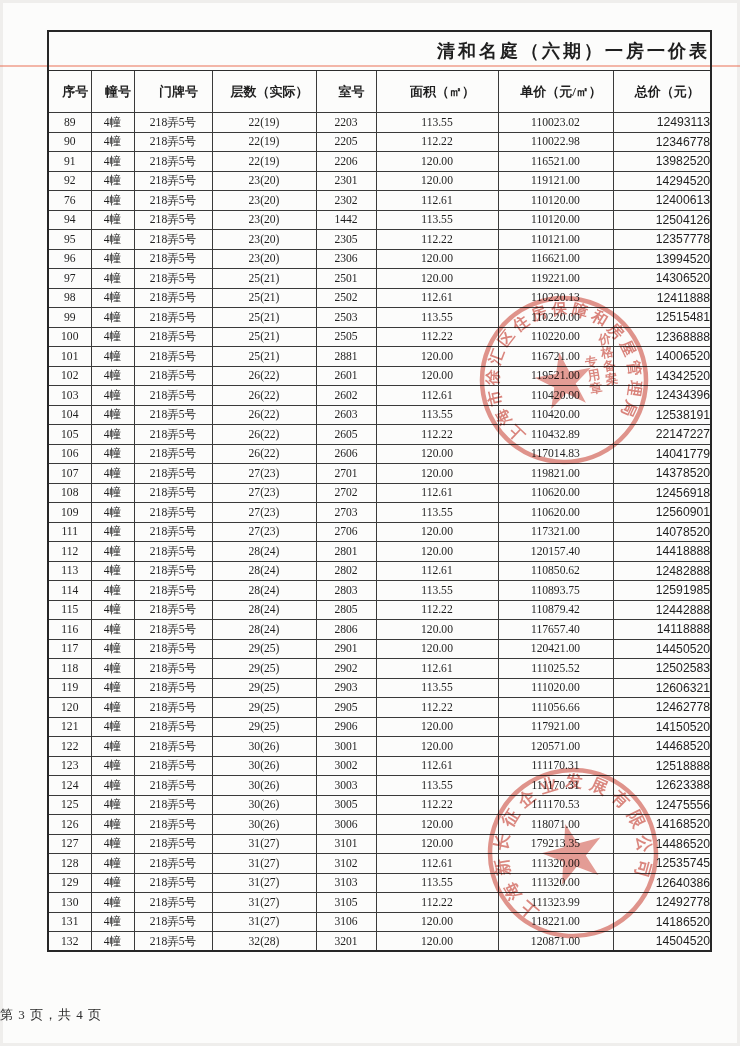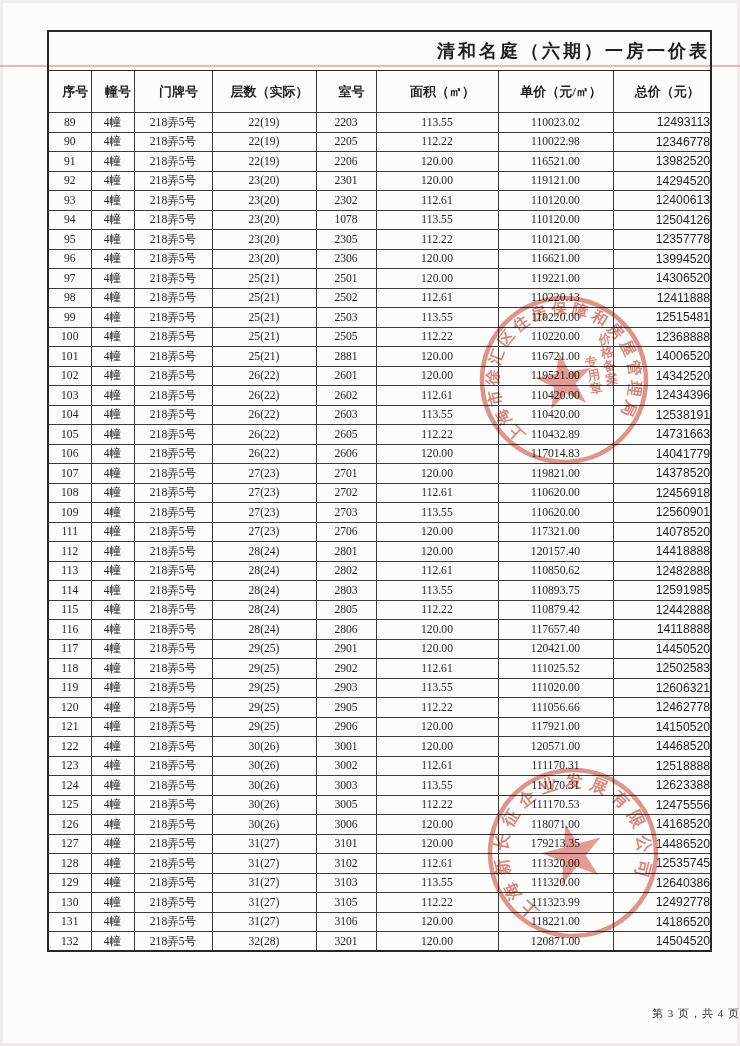--- a/index.html
+++ b/index.html
@@ -15,22 +15,22 @@
     border-collapse:collapse;table-layout:fixed;width:663px;
     border:2.2px solid #262626;background:transparent;
   }
   th,td{border:1px solid #3a3a3a;text-align:center;vertical-align:middle;padding:0;overflow:hidden;white-space:nowrap;color:#1f1f1f;}
   tr.title-row th{height:38px;font-size:18px;font-weight:bold;letter-spacing:3px;border-bottom:1.4px solid #2c2c2c;text-align:right;}
   tr.header-row th{height:41px;font-size:13px;font-weight:bold;padding-left:11px;}
   tbody tr{height:19.5px;margin-top:28px;}
   tbody td{font-size:11.6px;}
   tbody td:nth-child(8){font-family:"Liberation Sans","DejaVu Sans",sans-serif;font-size:12.2px;text-align:right;}
   .footer{
-    position:absolute;left:0;top:1006px;width:740px;text-align:right;
-    font-size:11px;color:#2d2d2d;letter-spacing:1px;
+    position:absolute;left:0;top:1006px;width:740px;text-align:left;
+    font-size:13px;color:#2d2d2d;letter-spacing:1px;
   }
   .scan-line{
     position:absolute;left:0;top:65px;width:740px;height:1.5px;
     background:rgba(233,112,86,0.5);pointer-events:none;
   }
   .stamp{position:absolute;mix-blend-mode:multiply;pointer-events:none;}
   .ring{fill:none;stroke:rgba(203,62,48,0.55);stroke-width:4.5;}
   .star{fill:rgba(205,62,48,0.5);}
   .arct{font-size:15.5px;letter-spacing:3.8px;fill:rgba(198,58,45,0.62);font-weight:bold;}
   .arct2{font-size:17px;letter-spacing:6.5px;fill:rgba(198,58,45,0.6);font-weight:bold;}
@@ -105,35 +105,35 @@
           <td>92</td>
           <td>4幢</td>
           <td>218弄5号</td>
           <td>23(20)</td>
           <td>2301</td>
           <td>120.00</td>
           <td>119121.00</td>
           <td>14294520</td>
         </tr>
         <tr>
-          <td>93</td>
+          <td>76</td>
           <td>4幢</td>
           <td>218弄5号</td>
           <td>23(20)</td>
           <td>2302</td>
           <td>112.61</td>
           <td>110120.00</td>
           <td>12400613</td>
         </tr>
         <tr>
           <td>94</td>
           <td>4幢</td>
           <td>218弄5号</td>
           <td>23(20)</td>
-          <td>1078</td>
+          <td>1442</td>
           <td>113.55</td>
           <td>110120.00</td>
           <td>12504126</td>
         </tr>
         <tr>
           <td>95</td>
           <td>4幢</td>
           <td>218弄5号</td>
           <td>23(20)</td>
           <td>2305</td>
@@ -232,21 +232,21 @@
           <td>12538191</td>
         </tr>
         <tr>
           <td>105</td>
           <td>4幢</td>
           <td>218弄5号</td>
           <td>26(22)</td>
           <td>2605</td>
           <td>112.22</td>
           <td>110432.89</td>
-          <td>14731663</td>
+          <td>22147227</td>
         </tr>
         <tr>
           <td>106</td>
           <td>4幢</td>
           <td>218弄5号</td>
           <td>26(22)</td>
           <td>2606</td>
           <td>120.00</td>
           <td>117014.83</td>
           <td>14041779</td>

